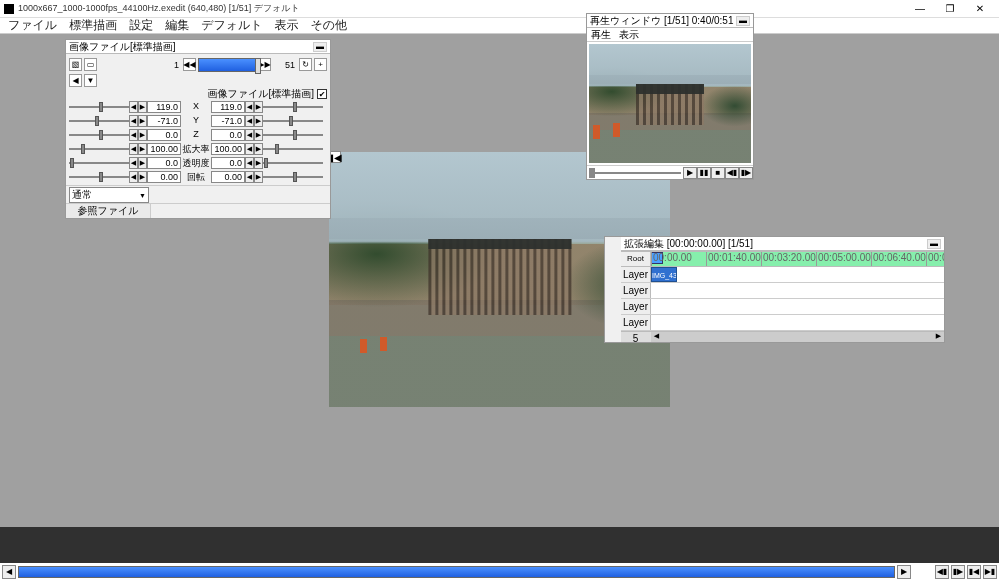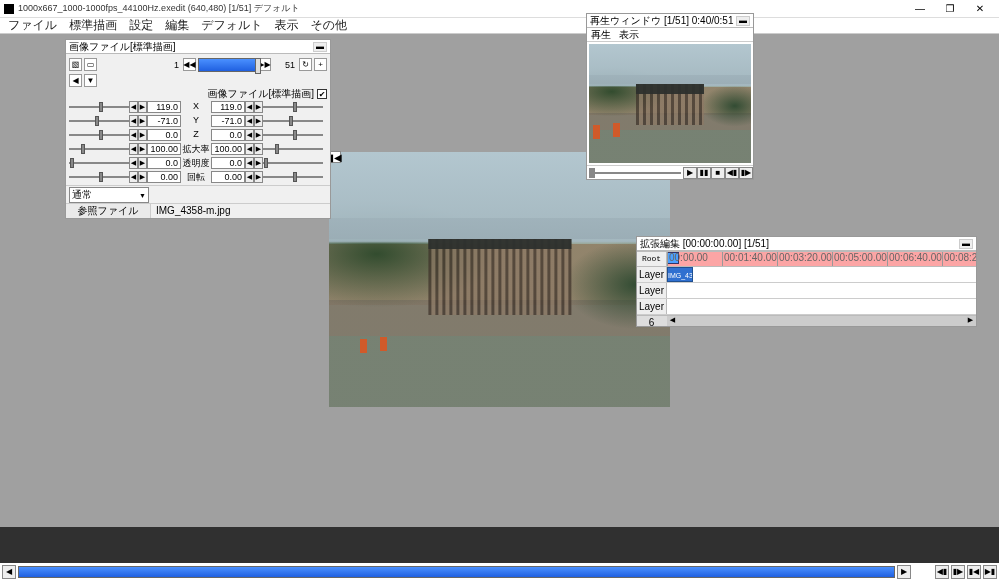--- a/index.html
+++ b/index.html
@@ -58,24 +58,24 @@
 .play .pmenu { height:14px; display:flex; padding:0 4px; gap:8px; border-bottom:1px solid #ccc; align-items:center; background:#fff;}
 .play .pimg-wrap { padding:2px; background:#fff; }
 .play .pimg { width:100%; height:119px; }
 .play .pmenu-seek { height:14px; display:flex; align-items:center; background:#fff; border-top:1px solid #ccc; }
 .play .seekbar { flex:1; height:10px; position:relative; margin:0 2px; }
 .play .seekbar .t { height:2px; background:#888; margin-top:4px;}
 .play .seekbar .h { position:absolute; left:0; top:0; width:6px; height:10px; background:#888; }
 .play .pbtn { width:14px; height:12px; border:1px solid #888; background:#eee; font-size:8px; line-height:10px; text-align:center; }
 
 
-.tl { left: 636px; top: 202px; width: 341px; }
+.tl { left: 604px; top: 202px; width: 341px; padding-left: 16px; }
 .tl .ruler-row { display:flex; border-top:1px solid #bbb; border-bottom:1px solid #bbb; }
-.tl .layer-col { width:30px; border-right:1px solid #bbb; font-size:8px; text-align:center; line-height:14px; background:#eee;font-family:Liberation Mono, monospace;}
-.tl .ruler { flex:1; height:14px; position:relative; background:#fca5a5; font-size:7px; color:#666; overflow:hidden; }
+.tl .layer-col { width:30px; border-right:1px solid #bbb; font-size:8px; text-align:center; line-height:14px; background:#eee;}
+.tl .ruler { flex:1; height:14px; position:relative; background:#86efac; font-size:7px; color:#666; overflow:hidden; }
 .tl .ruler .tick { position:absolute; top:0; bottom:0; border-left:1px solid #999; padding-left:1px; }
 .tl .cursor { position:absolute; left:0; top:0; width:12px; height:12px; background:#4aa0ff; border:1px solid #336; }
 .tl .lrow { display:flex; height:16px; border-bottom:1px solid #ccc; background:#fff;}
 .tl .lrow .lname { width:30px; border-right:1px solid #bbb; font-size:10px; text-align:center; line-height:16px; background:#eee;}
 .tl .lrow .track { flex:1; position:relative; }
 .tl .clip { position:absolute; left:0; top:0; bottom:0; width:26px; background:#3070d0; color:#fff; font-size:7px; overflow:hidden; line-height:16px; border:1px solid #205090; }
 .tl .hsbar { display:flex; height:11px; background:#ddd; border-top:1px solid #bbb;}
 .tl .hsbar .hb { width:11px; background:#ccc; text-align:center; font-size:7px; }
 
 
@@ -290,21 +290,20 @@
       </div>
 
     <div class="bottom">
       <div class="combo">
         <span>通常</span>
         <span class="arrow">▼</span>
       </div>
     </div>
     <div class="filerow">
       <div class="fbtn">参照ファイル</div>
-      <div class="fname">IMG_4358-m.jpg</div>
     </div>
   </div>
 
   <div class="panel play">
     <div class="phead">
       <span>再生ウィンドウ  [1/51]  0:40/0:51</span>
       <span class="fill"></span>
       <span class="pclose">▬</span>
     </div>
     <div class="pmenu">
@@ -353,20 +352,24 @@
           </div>
         </div>
         <div class="lrow">
           <div class="lname">Layer 2</div>
           <div class="track"></div>
         </div>
         <div class="lrow">
           <div class="lname">Layer 6</div>
           <div class="track"></div>
         </div>
+        <div class="lrow">
+          <div class="lname">Layer 5</div>
+          <div class="track"></div>
+        </div>
       </div>
     <div class="hsbar">
       <div style="width:30px"></div>
       <div class="hb">◀</div>
       <div style="flex:1;background:#ccc"></div>
       <div class="hb">▶</div>
     </div>
   </div>
 
 </div>

